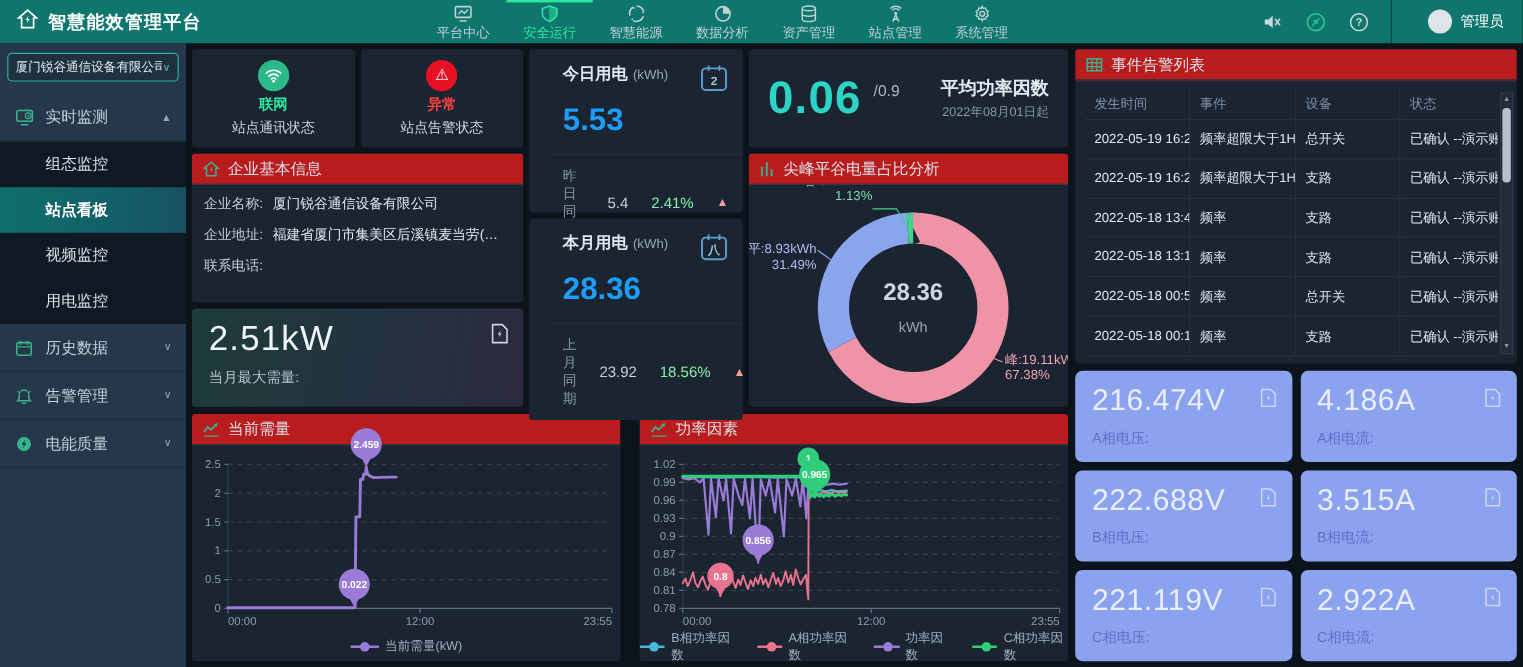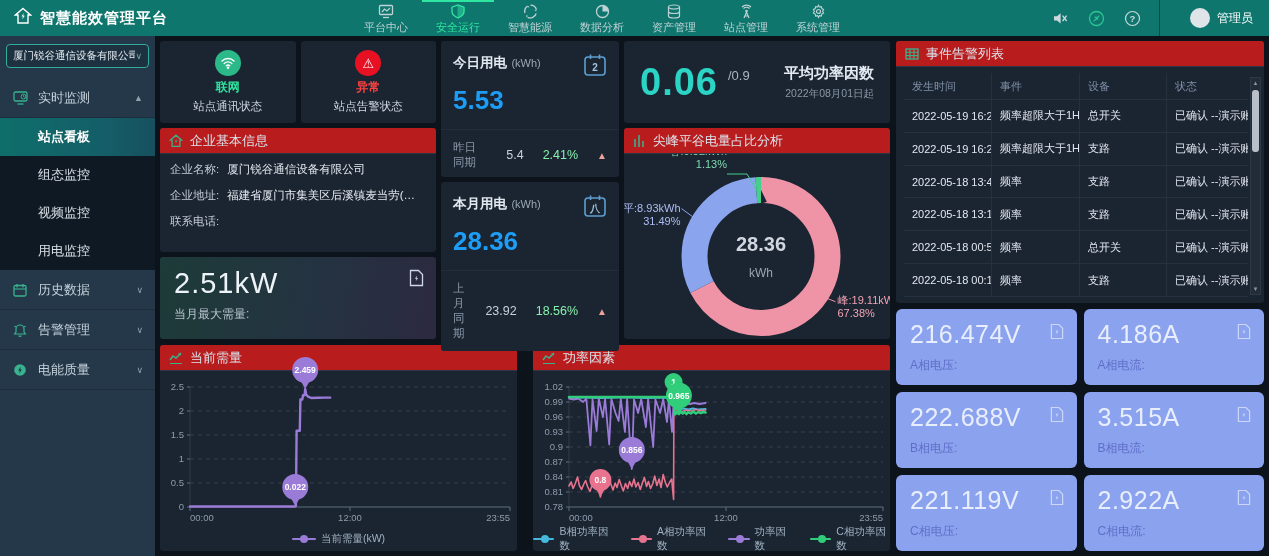--- a/index.html
+++ b/index.html
@@ -64,21 +64,21 @@
 .info-k { color:#c4cdd6; flex:0 0 auto; }
 .info-v { color:#e4eaf0; overflow:hidden; text-overflow:ellipsis; }
 
 
 .demandcard { height:82px; flex:0 0 82px; background:linear-gradient(100deg,#1d3b38 0%,#243341 55%,#2c2940 100%); border-radius:3px; padding:10px 14px; position:relative; }
 .demand-val { font-size:29px; font-weight:300; color:#eef3f7; letter-spacing:1px; }
 .demand-lbl { font-size:12px; color:#b9c4cf; margin-top:6px; }
 .fileicon { position:absolute; top:12px; right:12px; }
 
 
-.kwh-card { background:#1b2431; border-radius:3px; position:relative; display:flex; flex-direction:column; }
+.kwh-card { background:#1b2431; border-radius:3px; position:relative; display:flex; flex-direction:column;padding-left:16px; }
 .kwh-top { padding:12px 12px 0 12px; }
 .kwh-title { font-size:13.5px; color:#e2e9f0; font-weight:bold; }
 .kwh-unit { font-size:11px; color:#9aa7b5; font-weight:normal; }
 .kwh-val { font-size:26px; font-weight:bold; color:#1d9df5; margin-top:13px; }
 .kwh-cmp { border-top:1px solid #28344296; margin-top:13px; padding:10px 12px; font-size:11.5px; display:flex; align-items:center; gap:19px; }
 .cmp-k { color:#8996a6; }
 .cmp-v { color:#c7d1db; font-size:12.5px; }
 .cmp-pct { color:#86efac; font-size:12.5px; }
 .cmp-tri { color:#f2a09b; font-size:10px; }
 .calicon { position:absolute; top:11px; right:11px; }
@@ -255,22 +255,22 @@
                 <rect x="1" y="1" width="13" height="9" rx="1.5" fill="none" stroke="#39b28e" stroke-width="1.3"></rect>
                 <circle cx="10.5" cy="5.5" r="2.4" fill="none" stroke="#39b28e" stroke-width="1"></circle>
                 <path d="M10.5 4.2 V5.5 L11.6 6.2" stroke="#39b28e" stroke-width="1" fill="none"></path>
                 <line x1="4.5" y1="13" x2="10.5" y2="13" stroke="#39b28e" stroke-width="1.3"></line>
               </svg>
             </span>
             <span>实时监测</span>
             <span class="arrow">▲</span>
           </div>
           <div class="m-subwrap">
+            <div class="m-sub">组态监控</div>
             <div class="m-sub active">站点看板</div>
-            <div class="m-sub">组态监控</div>
             <div class="m-sub">视频监控</div>
             <div class="m-sub">用电监控</div>
           </div>
           <div class="m-group">
             <span class="gi">
               <svg width="14" height="14" viewBox="0 0 14 14">
                 <rect x="1" y="2.5" width="12" height="10.5" rx="1.5" fill="none" stroke="#39b28e" stroke-width="1.3"></rect>
                 <line x1="4" y1="1" x2="4" y2="4.5" stroke="#39b28e" stroke-width="1.3"></line>
                 <line x1="10" y1="1" x2="10" y2="4.5" stroke="#39b28e" stroke-width="1.3"></line>
                 <line x1="1" y1="6" x2="13" y2="6" stroke="#39b28e" stroke-width="1.1"></line>

